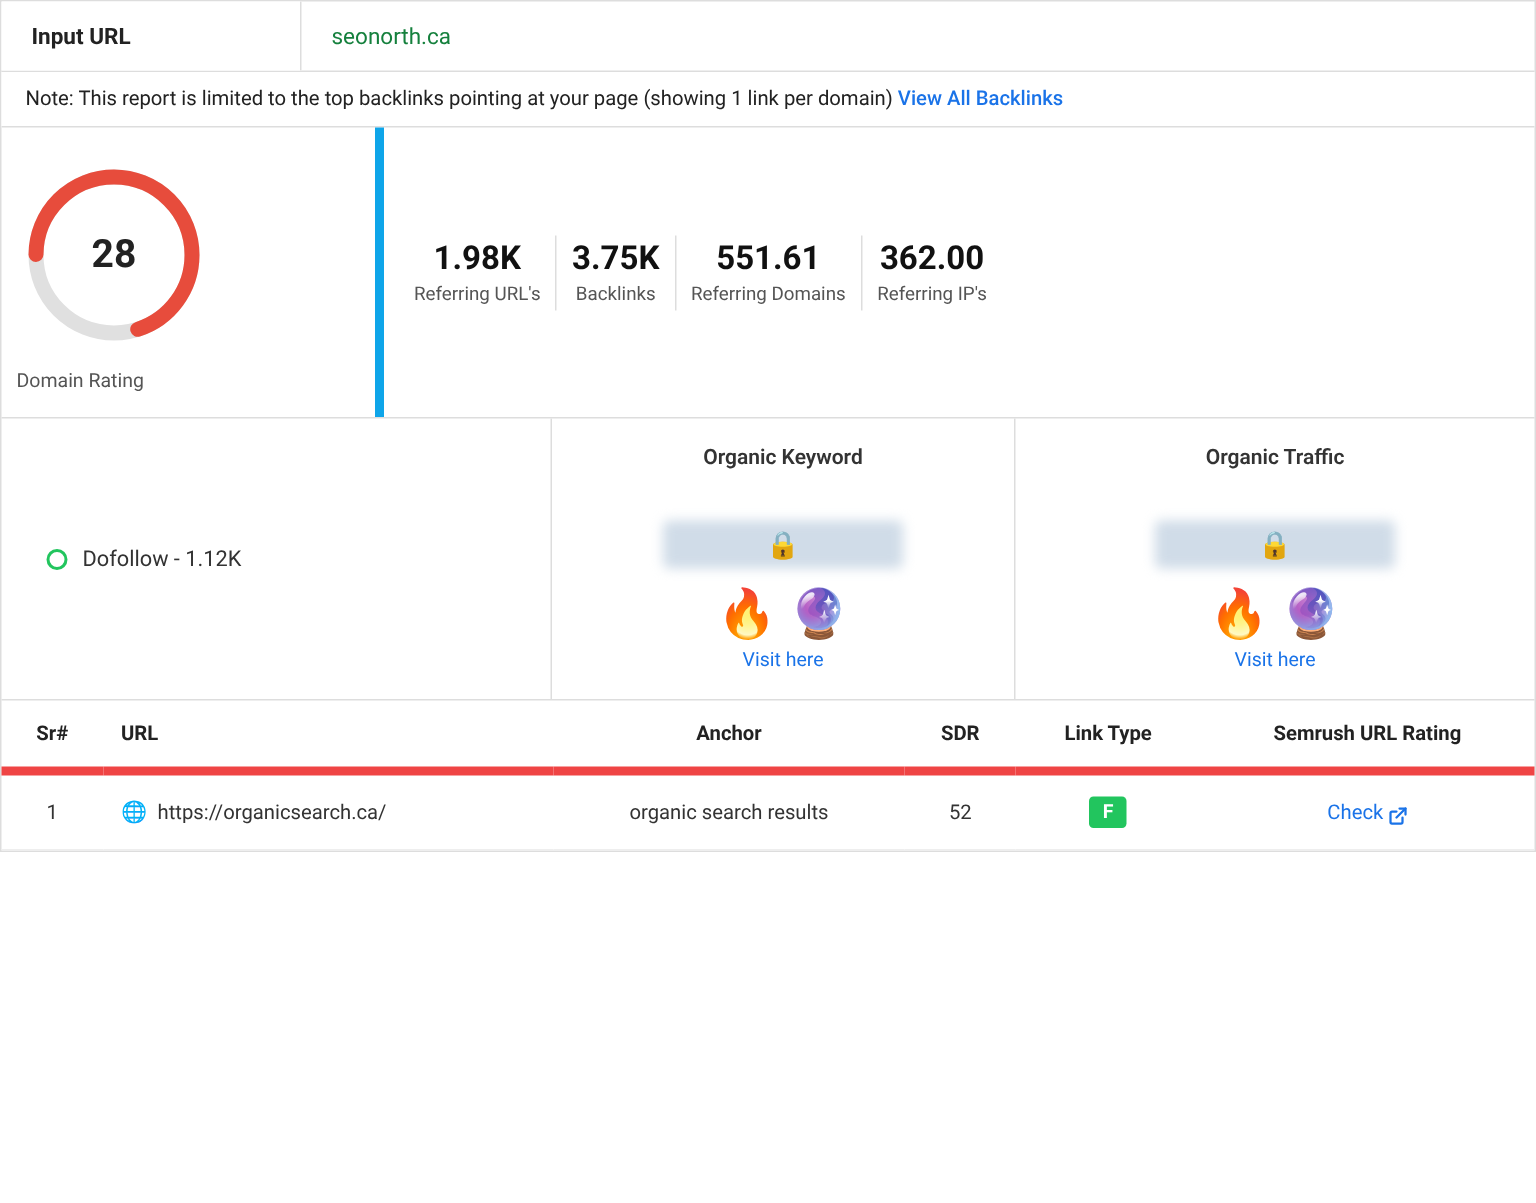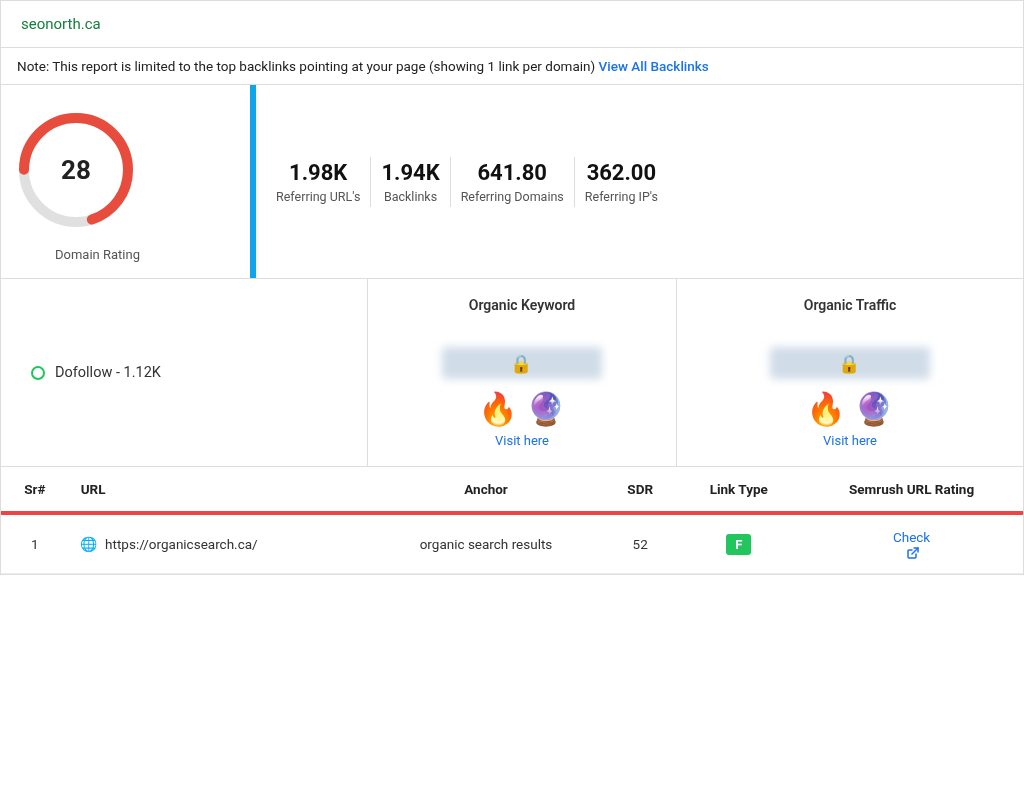--- a/index.html
+++ b/index.html
@@ -82,21 +82,20 @@
       left: 50%;
       transform: translate(-50%, -50%);
       font-size: 26px;
       font-weight: 700;
       color: #222;
     }
     .domain-rating-label {
       font-size: 13px;
       color: #555;
       margin-top: 4px;
-      margin-left: 44px;
     }
 
     
     .metrics-box {
       flex: 1;
       display: flex;
       align-items: center;
       justify-content: flex-start;
       padding: 20px 10px;
     }
@@ -124,22 +123,22 @@
     
     .middle-section {
       display: flex;
       border-bottom: 1px solid #ddd;
       gap: 0;
     }
     .dofollow-box {
       flex: 1;
       padding: 28px 30px;
       display: flex;
-      flex-direction: column;
-      justify-content: center;
+      flex-direction: row;
+      justify-content: flex-start;
       gap: 14px;
     }
     .follow-item {
       display: flex;
       align-items: center;
       gap: 10px;
       font-size: 14.5px;
       color: #333;
     }
     .dot-green {
@@ -220,21 +219,21 @@
 
     
     .table-section {
       padding: 0;
     }
     table {
       width: 100%;
       border-collapse: collapse;
     }
     thead tr {
-      border-bottom: 4px solid #ef4444;
+      border-bottom: 6px solid #ef4444;
     }
     thead th {
       padding: 14px 12px;
       font-weight: 700;
       font-size: 13.5px;
       color: #222;
       text-align: center;
     }
     thead th:nth-child(2) { text-align: left; }
     thead th:nth-child(3) { text-align: center; }
@@ -270,31 +269,31 @@
       font-size: 13px;
       padding: 3px 9px;
       border-radius: 3px;
       display: inline-block;
     }
     .check-link {
       color: #1a73e8;
       text-decoration: none;
       font-size: 13.5px;
       display: inline-flex;
-      align-items: center;
+      align-items: flex-end;
       gap: 2px;
-      flex-direction: column;
     }
   </style>
 </head>
 <body>
 
 <div class="page-wrapper">
 
   <div class="input-url-row">
+    <div class="input-url-label">Input URL</div>
     <div class="input-url-value">seonorth.ca</div>
   </div>
 
   <div class="note-row">
     <span>Note: This report is limited to the top backlinks pointing at your page (showing 1 link per domain)</span>
     <a href="#">View All Backlinks</a>
   </div>
 
   <div class="stats-section">
 
@@ -311,26 +310,26 @@
       <div class="domain-rating-label">Domain Rating</div>
     </div>
 
     <div class="metrics-box">
       <div class="metric-item">
         <span class="metric-value">1.98K</span>
         <div class="metric-label">Referring URL's</div>
       </div>
       <div class="metric-divider"></div>
       <div class="metric-item">
-        <span class="metric-value">1.94K</span>
+        <span class="metric-value">3.75K</span>
         <div class="metric-label">Backlinks</div>
       </div>
       <div class="metric-divider"></div>
       <div class="metric-item">
-        <span class="metric-value">641.80</span>
+        <span class="metric-value">551.61</span>
         <div class="metric-label">Referring Domains</div>
       </div>
       <div class="metric-divider"></div>
       <div class="metric-item">
         <span class="metric-value">362.00</span>
         <div class="metric-label">Referring IP's</div>
       </div>
     </div>
   </div>
 

